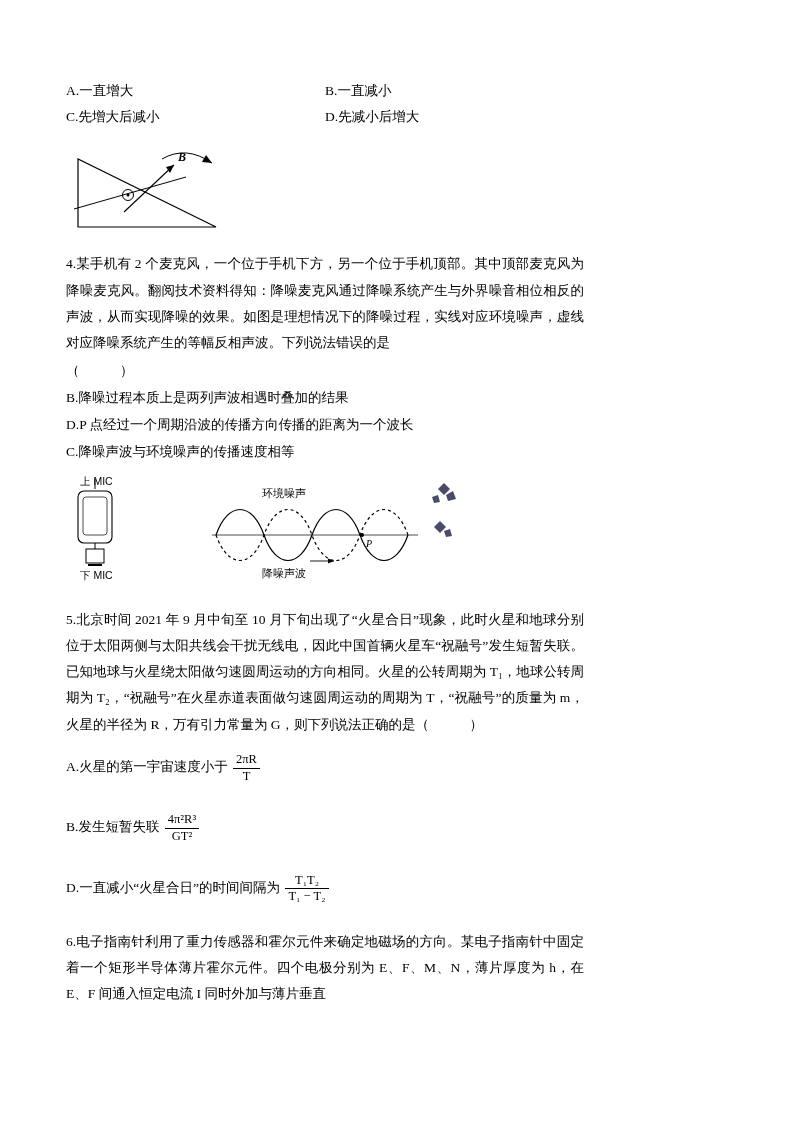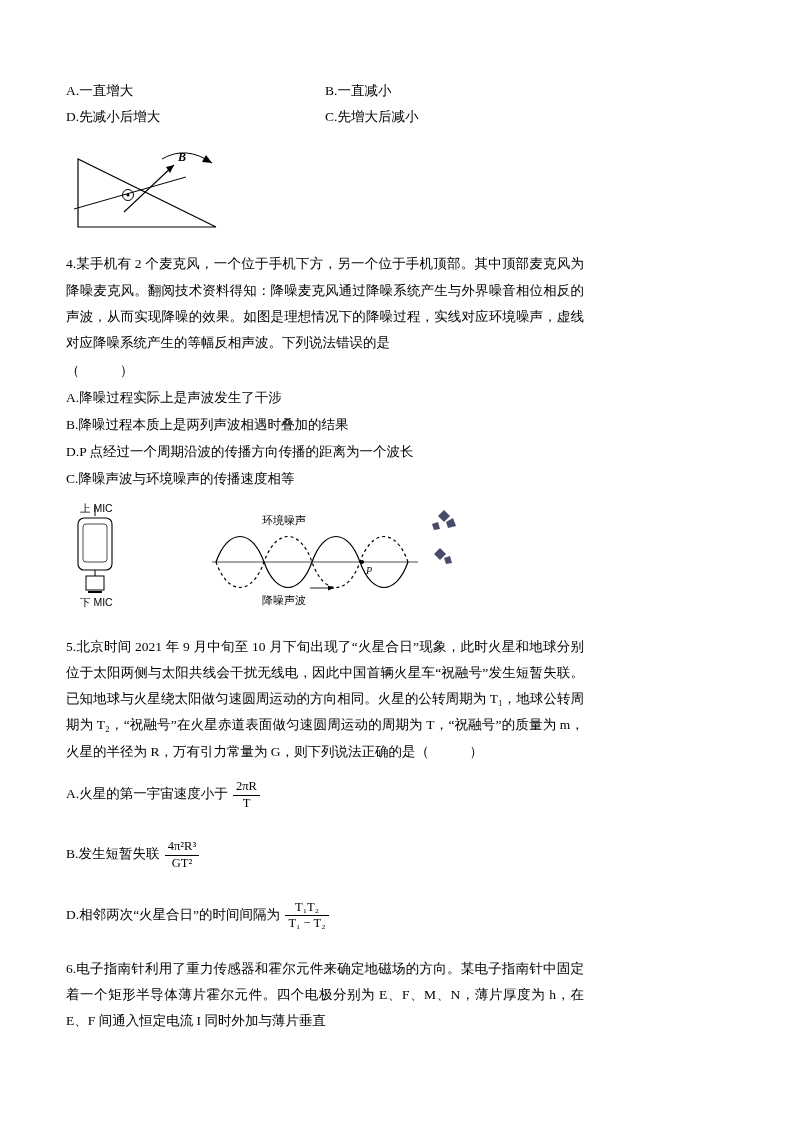--- a/index.html
+++ b/index.html
@@ -55,24 +55,24 @@
   <div class="opt-row">
     <div class="col">
       <span>A.</span><span>一直增大</span>
     </div>
     <div class="col">
       <span>B.</span><span>一直减小</span>
     </div>
   </div>
   <div class="opt-row">
     <div class="col">
-      <span>D.</span><span>先减小后增大</span>
+      <span>C.</span><span>先增大后减小</span>
     </div>
     <div class="col">
-      <span>C.</span><span>先增大后减小</span>
+      <span>D.</span><span>先减小后增大</span>
     </div>
   </div>
 
   <div class="figwrap">
     <svg width="260" height="100" viewBox="0 0 260 100">
 
       <path d="M12,90 L150,90 L12,22 Z" fill="none" stroke="#000" stroke-width="1.2"></path>
 
       <line x1="8" y1="72" x2="120" y2="40" stroke="#000" stroke-width="1"></line>
 
@@ -85,23 +85,20 @@
       <path d="M96,22 Q120,8 146,26" fill="none" stroke="#000" stroke-width="1"></path>
       <polygon points="146,26 140,18 136,25" fill="#000"></polygon>
       <text x="112" y="24" font-family="Liberation Serif, serif" font-style="italic" font-size="12" font-weight="bold">B</text>
     </svg>
   </div>
 
   <div class="q">
     <span>4.</span><span>某手机有 2 个麦克风，一个位于手机下方，另一个位于手机顶部。其中顶部麦克风为降噪麦克风。翻阅技术资料得知：降噪麦克风通过降噪系统产生与外界噪音相位相反的声波，从而实现降噪的效果。如图是理想情况下的降噪过程，实线对应环境噪声，虚线对应降噪系统产生的等幅反相声波。下列说法错误的是</span>
   </div>
   <div class="sub">（　　　）</div>
-  <div class="sub">
-    <span>A.</span><span>降噪过程实际上是声波发生了干涉</span>
-  </div>
   <div class="sub">
     <span>B.</span><span>降噪过程本质上是两列声波相遇时叠加的结果</span>
   </div>
   <div class="sub">
     <span>D.</span><span>P 点经过一个周期沿波的传播方向传播的距离为一个波长</span>
   </div>
   <div class="sub">
     <span>C.</span><span>降噪声波与环境噪声的传播速度相等</span>
   </div>
 
@@ -157,21 +154,21 @@
   <div class="sub mathline">
     <span>B.</span><span>发生短暂失联</span>
     <span class="frac">
       <span class="num">4π²R³</span>
       <span class="den">GT²</span>
     </span>
   </div>
 
 
   <div class="sub mathline">
-    <span>D.</span><span>相邻两次“火星合日”的时间间隔为</span>
+    <span>D.</span><span>一直减小“火星合日”的时间间隔为</span>
     <span class="frac">
       <span class="num">T₁T₂</span>
       <span class="den">T₁ − T₂</span>
     </span>
   </div>
 
 
   <div class="q">
     <span>6.</span><span>电子指南针利用了重力传感器和霍尔元件来确定地磁场的方向。某电子指南针中固定着一个矩形半导体薄片霍尔元件。四个电极分别为 E、F、M、N，薄片厚度为 h，在 E、F 间通入恒定电流 I 同时外加与薄片垂直</span>
   </div>

